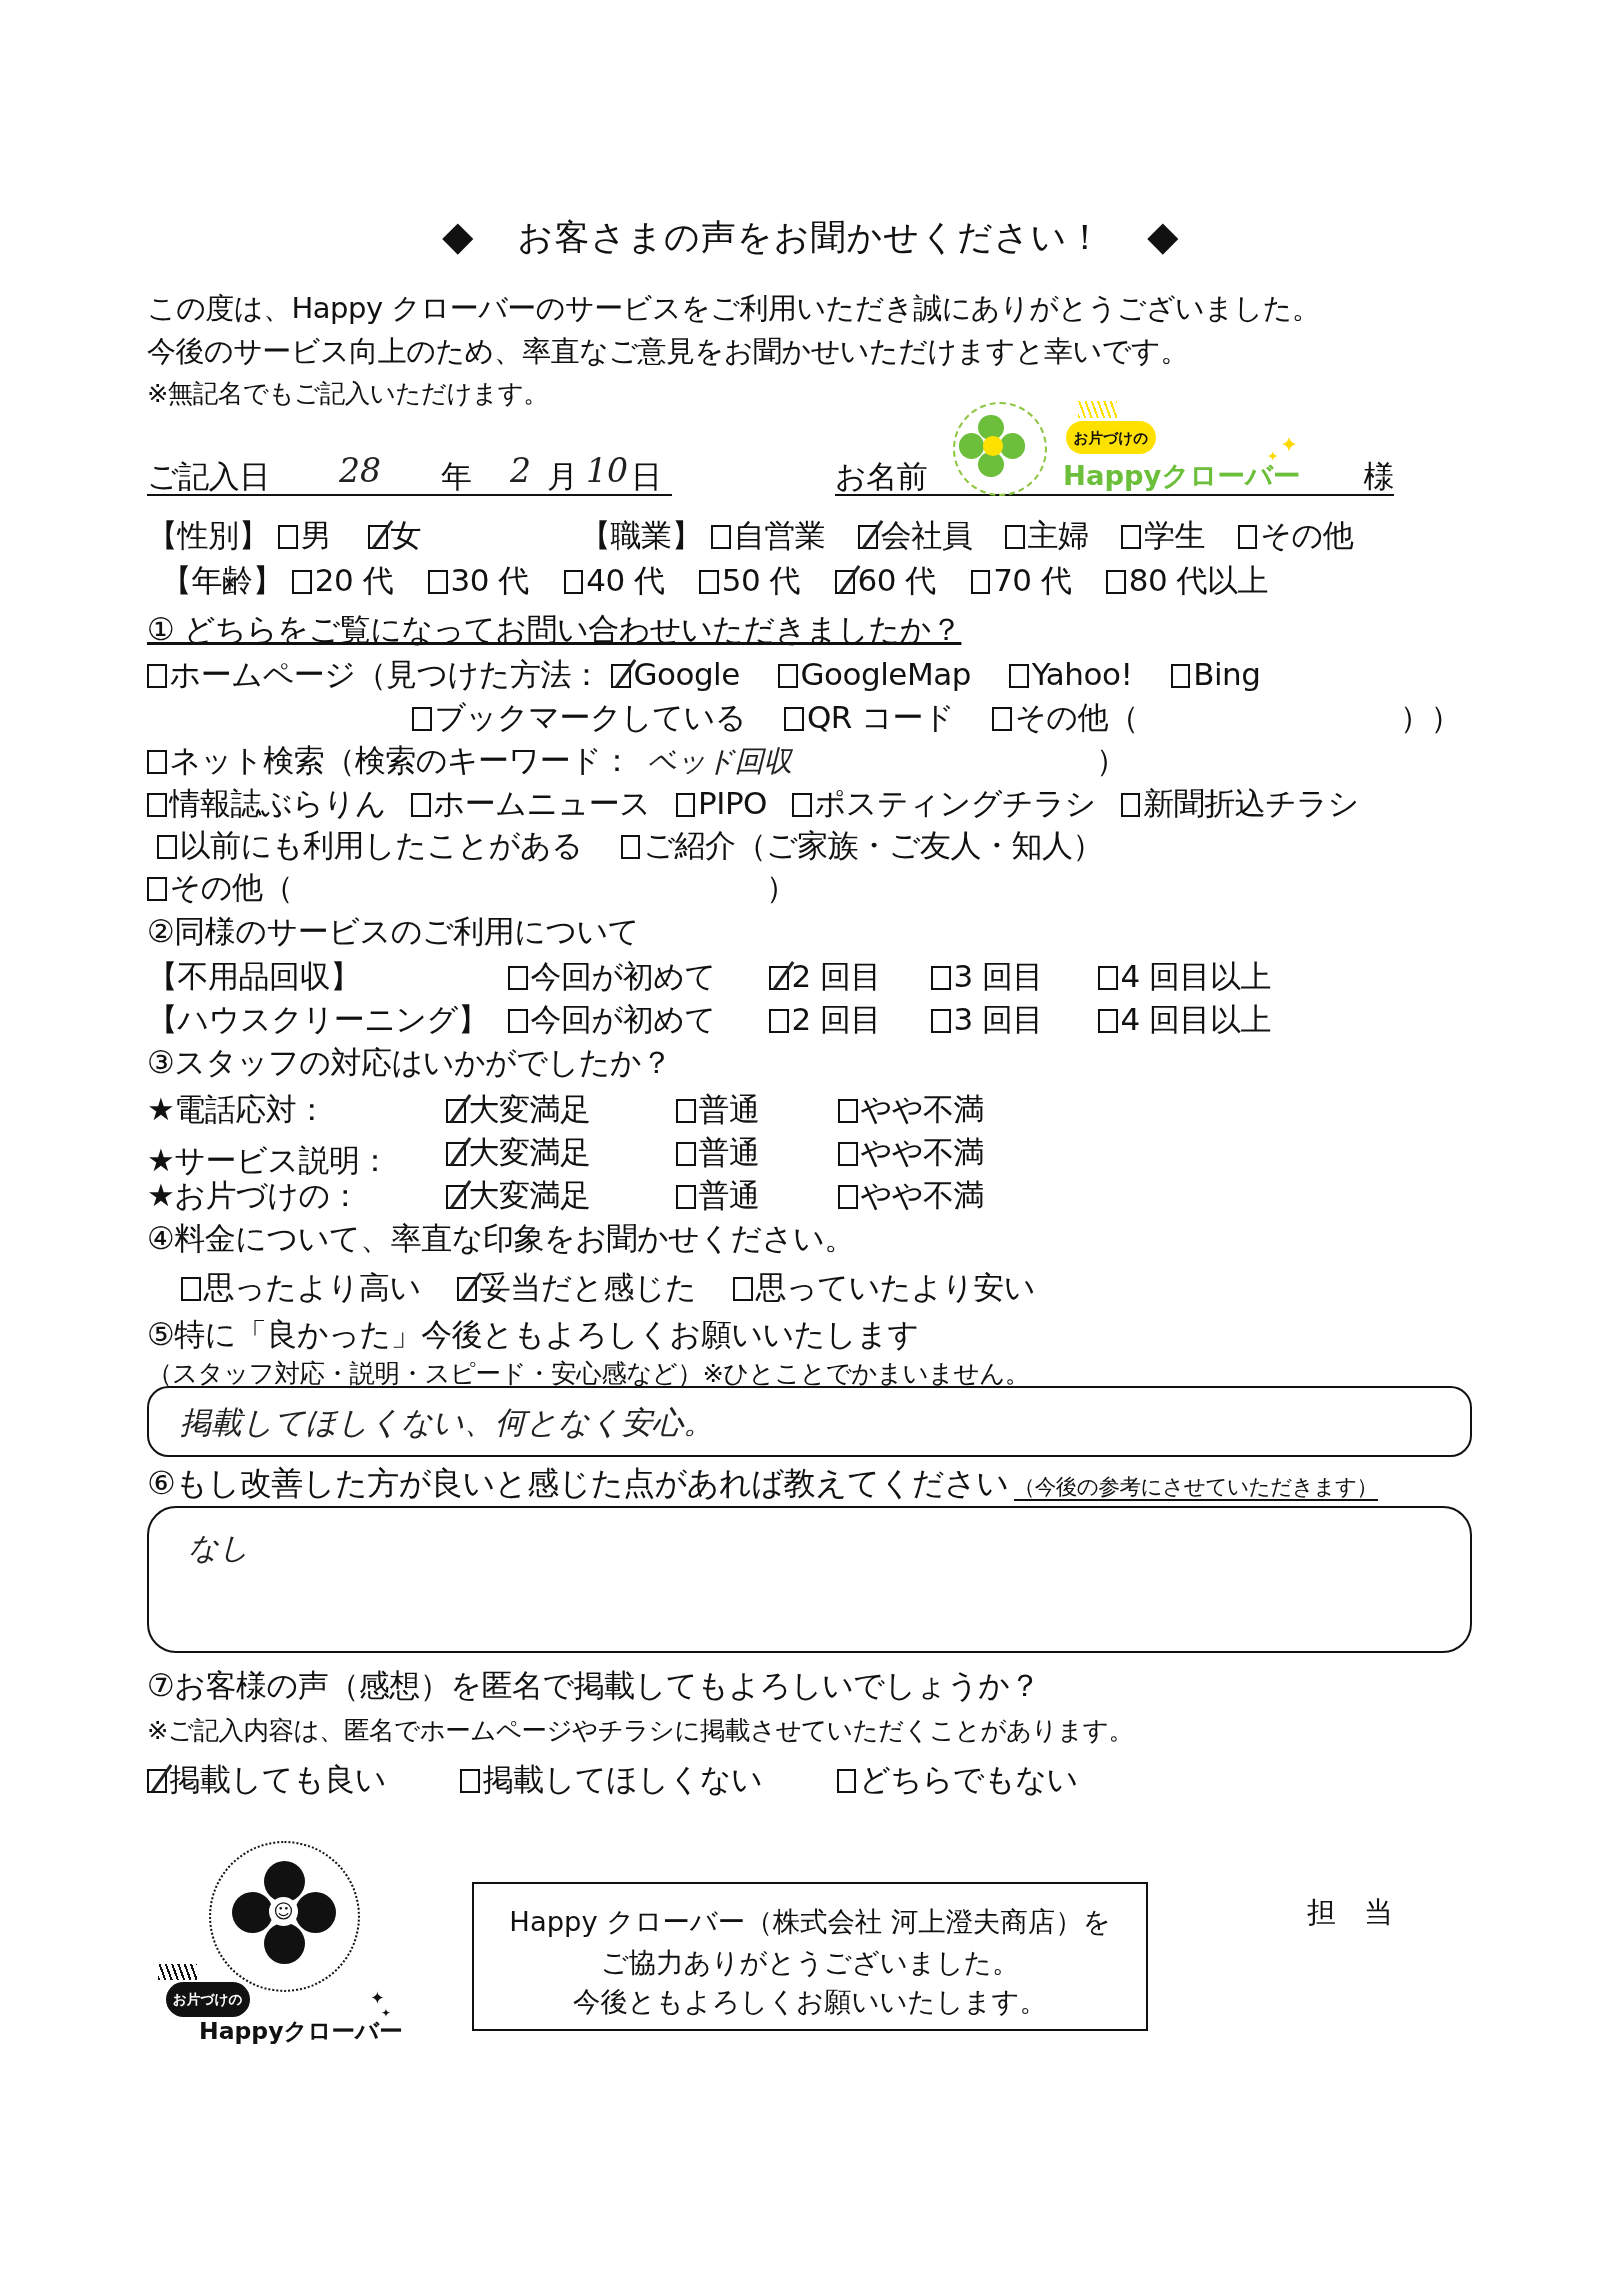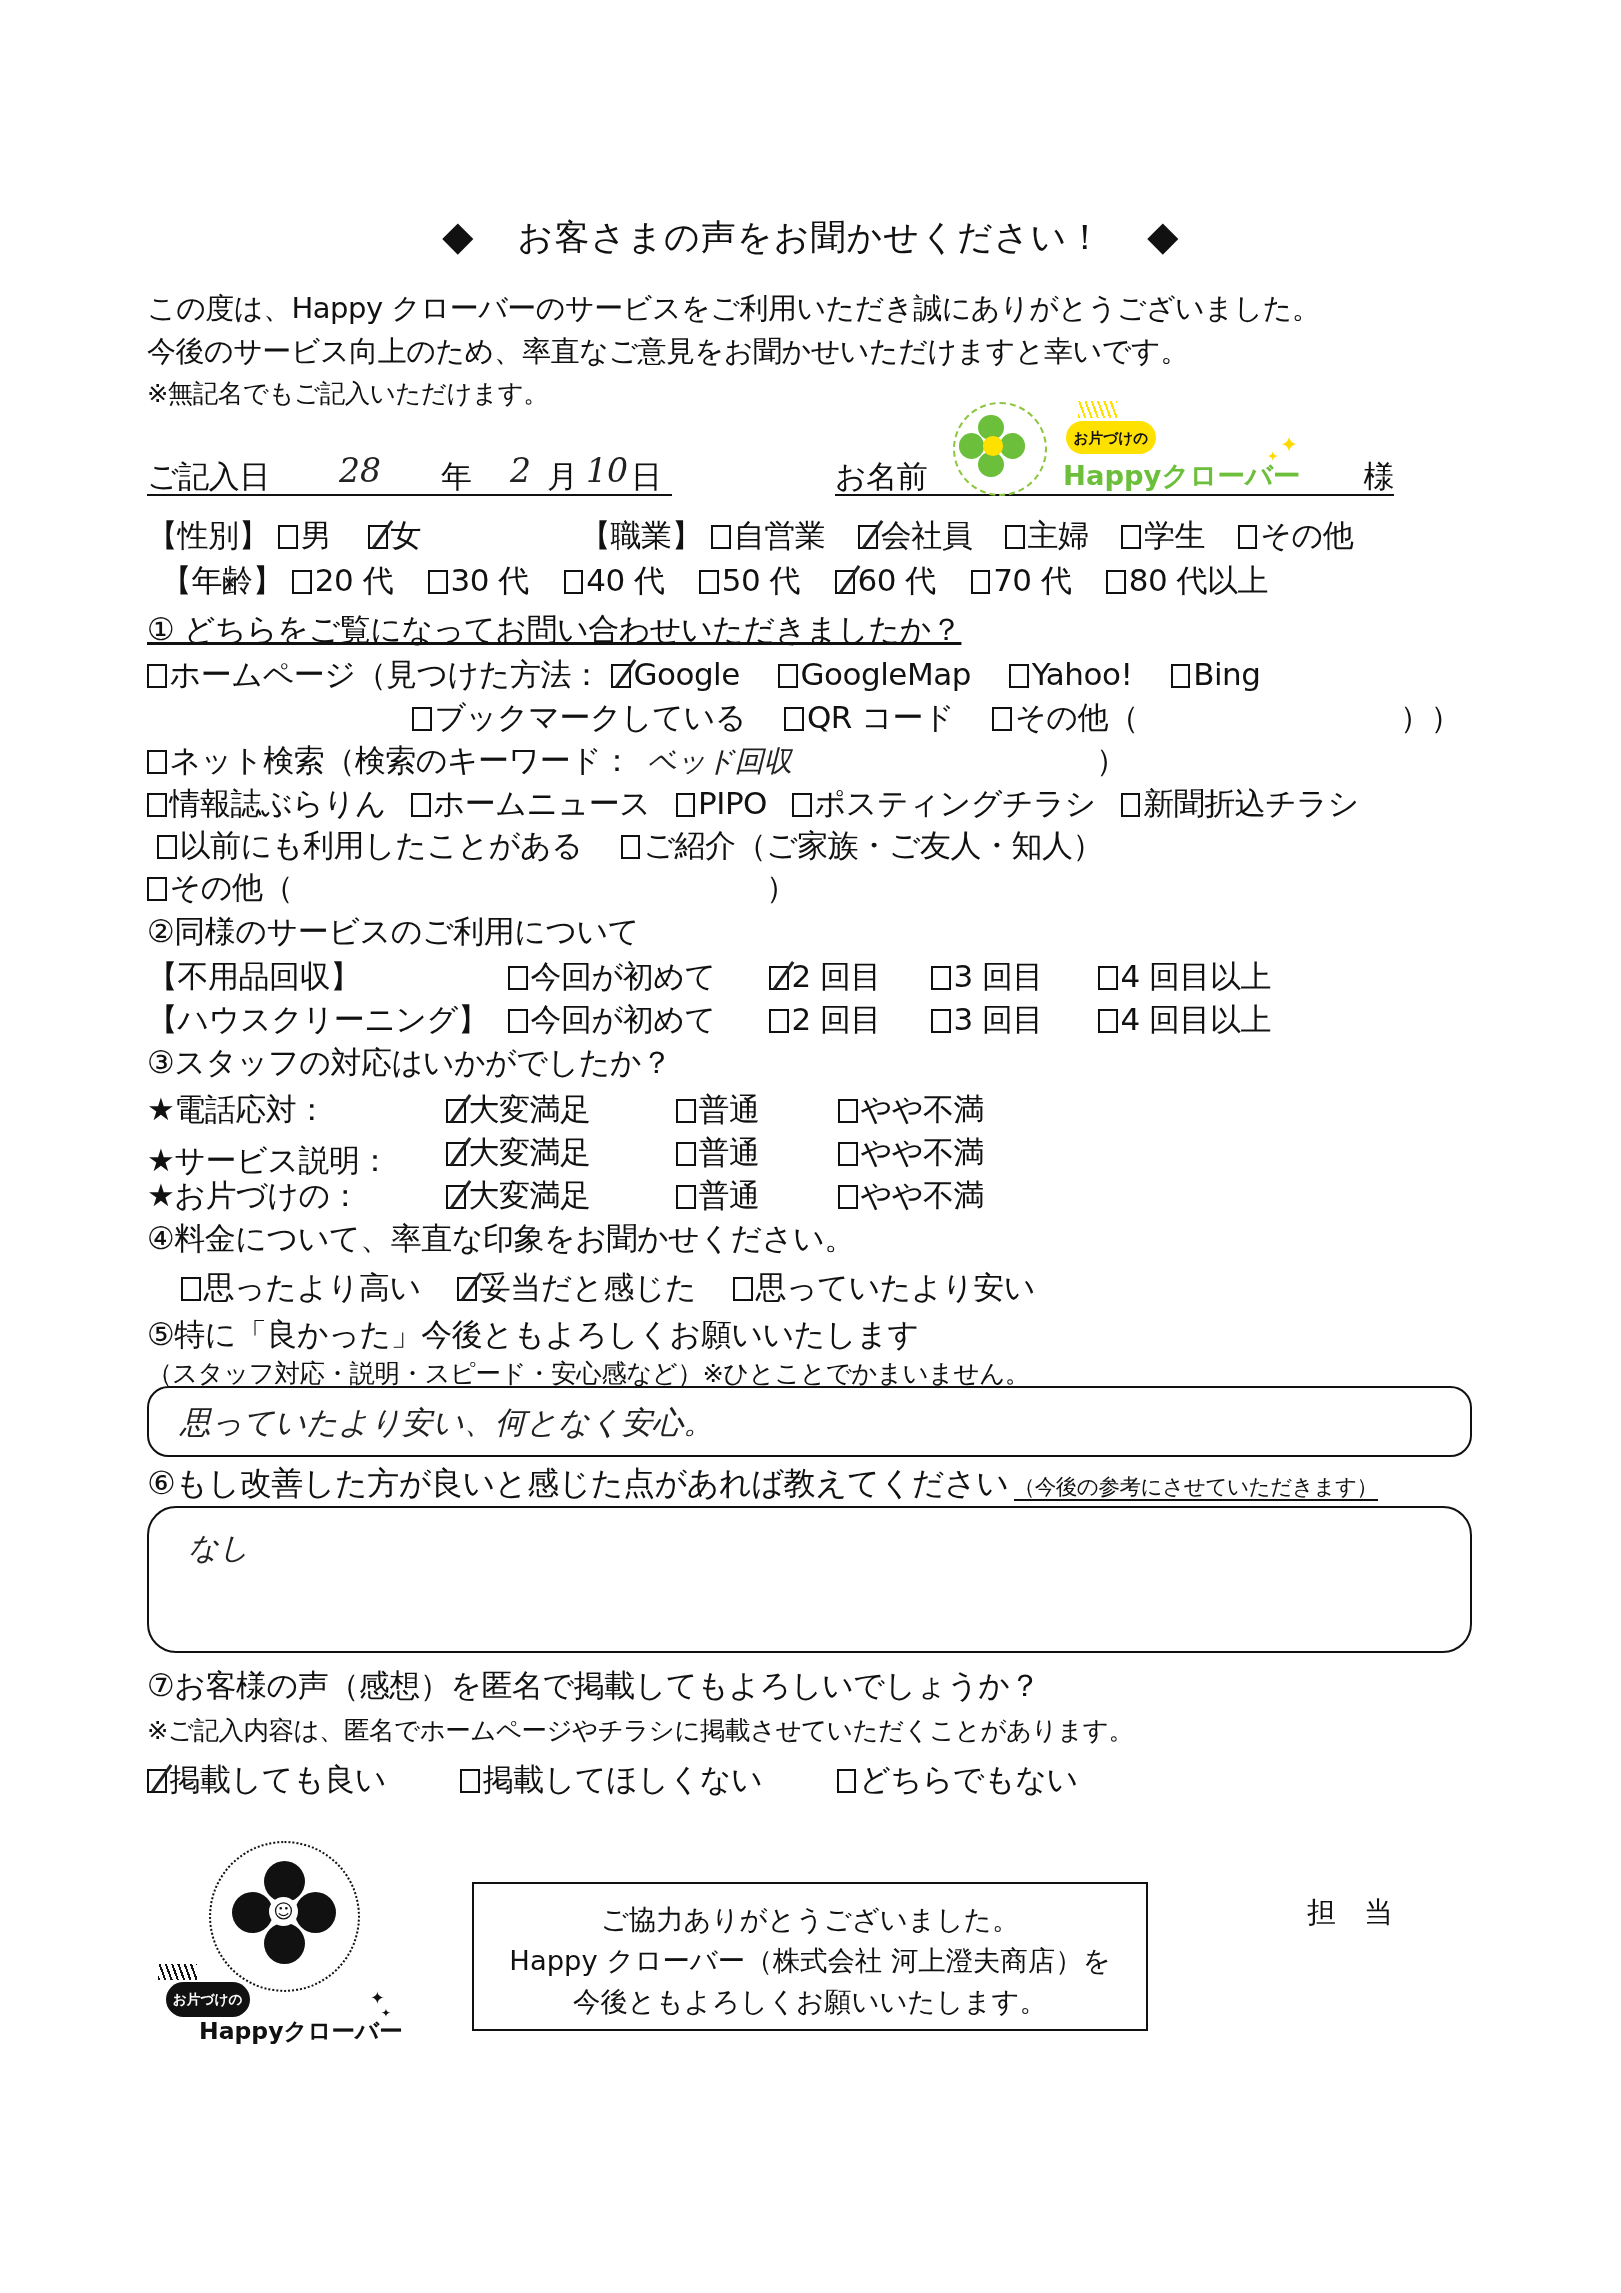--- a/index.html
+++ b/index.html
@@ -165,21 +165,21 @@
 <div class="abs t32" style="left:147px; top:1219px;">④料金について、率直な印象をお聞かせください。</div>
 <div class="abs t32" style="left:181px; top:1268px;">
   <span class="opt"><span class="cb"></span><span>思ったより高い</span></span>
   <span class="opt" style="margin-left:27.4px;"><span class="cb checked"></span><span>妥当だと感じた</span></span>
   <span class="opt" style="margin-left:27.4px;"><span class="cb"></span><span>思っていたより安い</span></span>
 </div>
 
 <div class="abs t32" style="left:147px; top:1315px;">⑤特に「良かった」今後ともよろしくお願いいたします</div>
 <div class="abs t26" style="left:147px; top:1358px;">（スタッフ対応・説明・スピード・安心感など）※ひとことでかまいません。</div>
 <div class="box" style="left:147px; top:1386px; width:1325px; height:71px;">
-  <span class="hw" style="position:absolute; left:31px; top:13.7px; font-size:31px;">思っていたより安い、何となく安心。</span>
+  <span class="hw" style="position:absolute; left:31px; top:13.7px; font-size:31px;">掲載してほしくない、何となく安心。</span>
 </div>
 
 <div class="abs" style="left:147px; top:1464px;">
   <span class="t32" style="font-size:32px;">⑥もし改善した方が良いと感じた点があれば教えてください</span>
   <span class="smalluline">（今後の参考にさせていただきます）</span>
 </div>
 <div class="box" style="left:147px; top:1506px; width:1325px; height:147px; border-radius:29px;">
   <span class="hw" style="position:absolute; left:39px; top:19.6px; font-size:30px;">なし</span>
 </div>
 
@@ -201,19 +201,19 @@
     <div style="position:absolute; left:29px; top:29px; width:29px; height:29px; border-radius:50%; background:#fff; text-align:center; font-size:19.6px; line-height:29px;">☺</div>
   </div>
   <div style="position:absolute; left:5.9px; top:123px; width:39px; height:15.7px; background:repeating-linear-gradient(70deg, #111 0 2px, transparent 2px 5.9px);"></div>
   <div style="position:absolute; left:13.7px; top:141px; width:84px; height:35px; border-radius:17.6px; background:#111; color:#fff; font-size:13.7px; font-weight:bold; line-height:35px; text-align:center;">お片づけの</div>
   <div style="position:absolute; left:47px; top:174px; font-size:23.5px; font-weight:bold; color:#111;">Happyクローバー</div>
   <div style="position:absolute; left:218px; top:147px; font-size:17.6px;">✦</div>
   <div style="position:absolute; left:229px; top:165px; font-size:11.8px;">✦</div>
 </div>
 
 <div class="footbox" style="left:472px; top:1882px; width:676px; height:149px;">
+  <div style="line-height:43px;">Happy クローバー（株式会社 河上澄夫商店）を</div>
   <div style="line-height:39px;">ご協力ありがとうございました。</div>
-  <div style="line-height:43px;">Happy クローバー（株式会社 河上澄夫商店）を</div>
   <div style="line-height:39px;">今後ともよろしくお願いいたします。</div>
 </div>
 
 <div class="abs t30" style="left:1307px; top:1894px;">担　当</div>
 
 
 </body></html>

